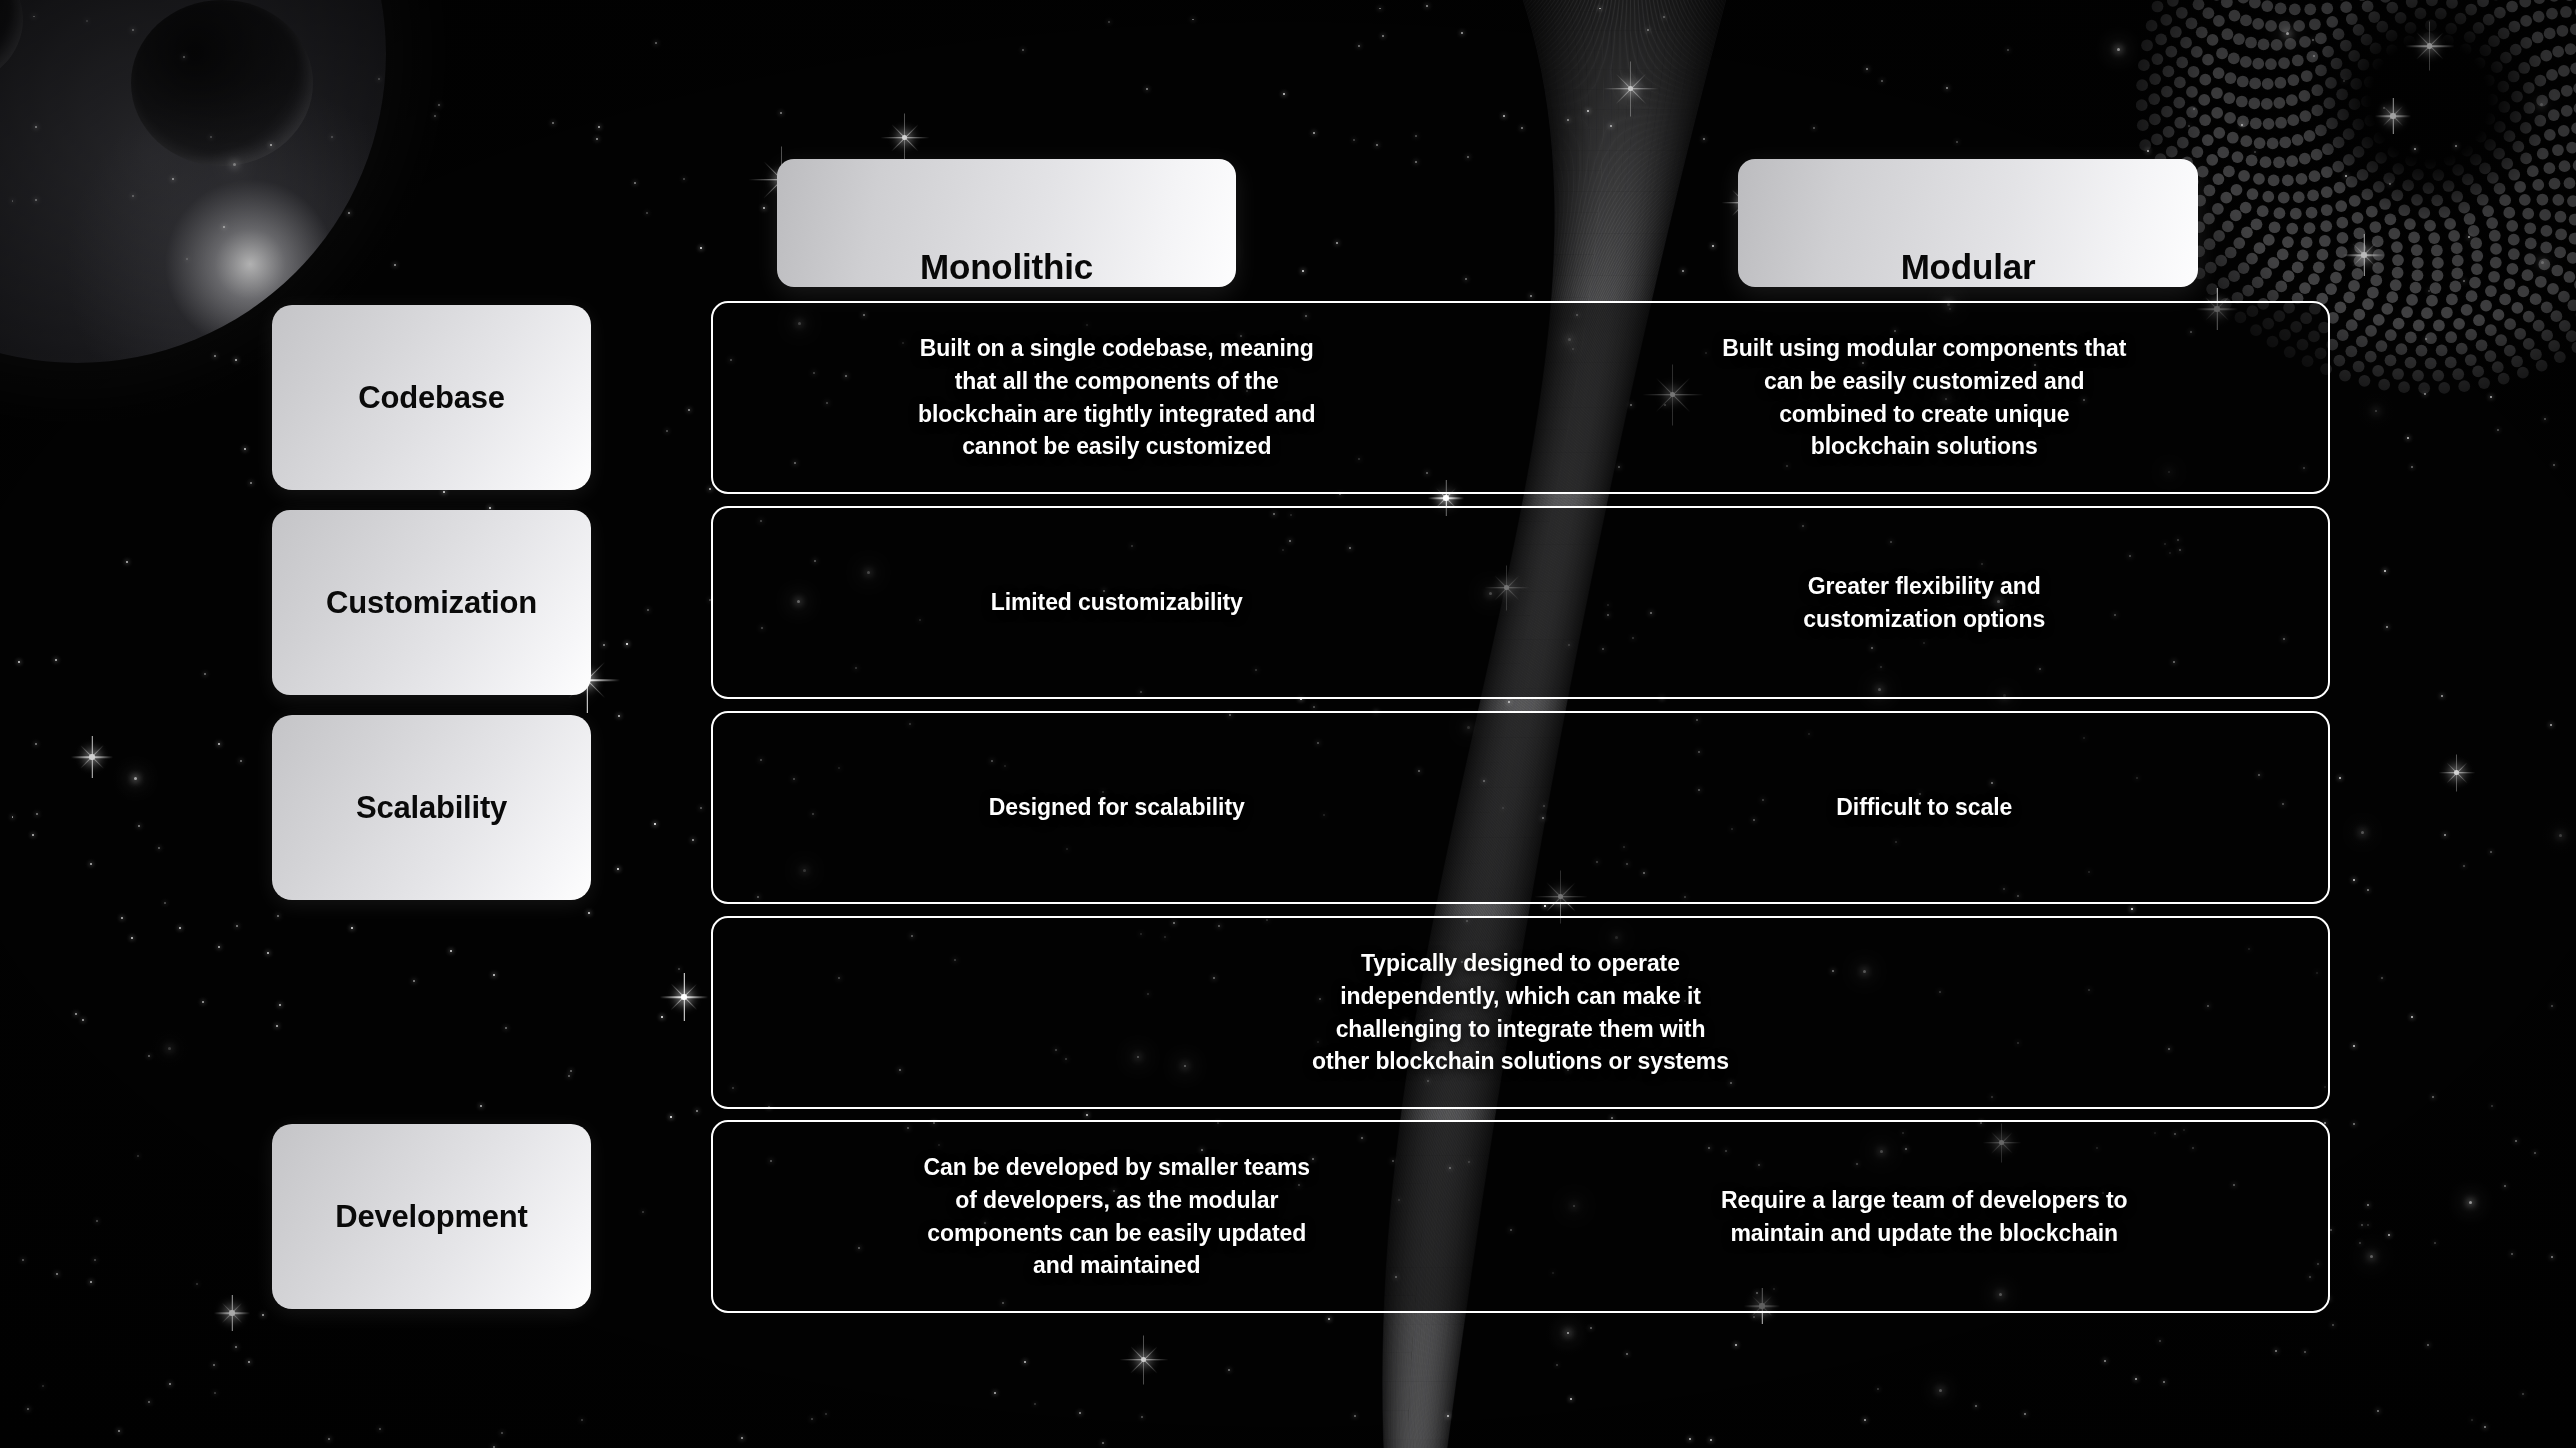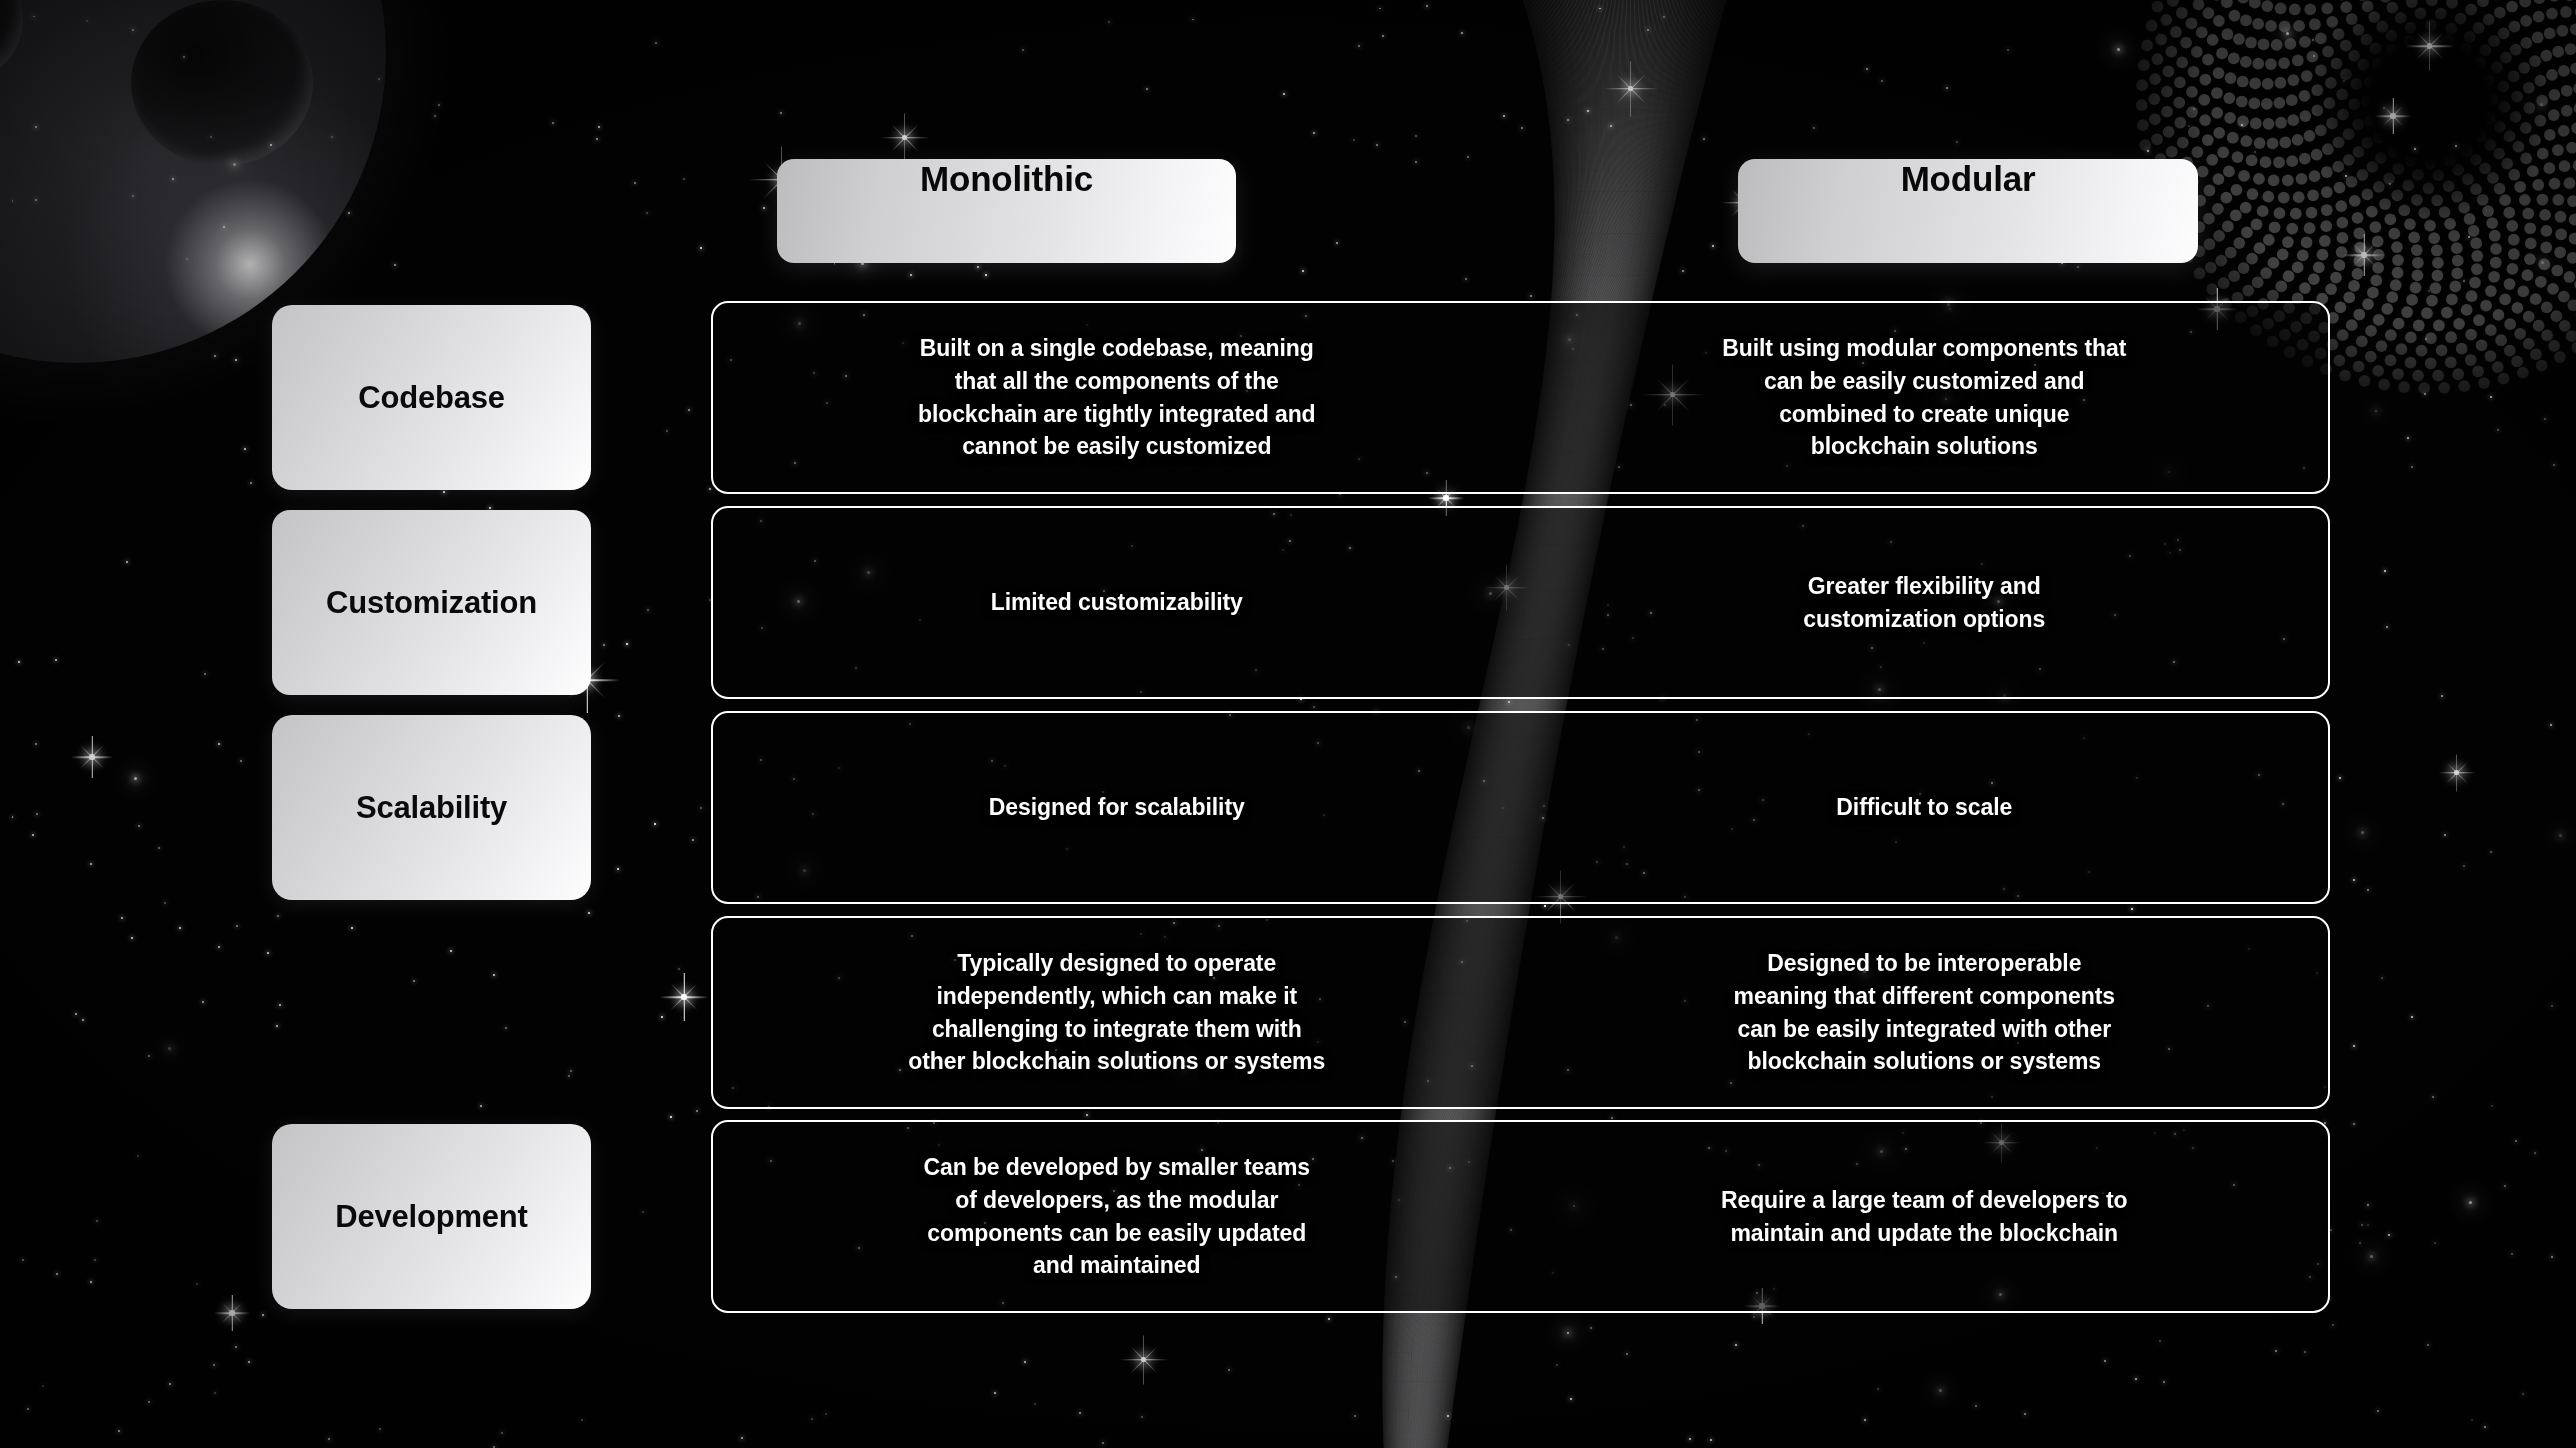--- a/index.html
+++ b/index.html
@@ -82,24 +82,24 @@
   #vignette {
     position:absolute; inset:0;
     background:radial-gradient(ellipse 78% 72% at 50% 50%, rgba(0,0,0,0) 40%, rgba(0,0,0,.55) 100%);
   }
 
   
   #content { position:absolute; inset:0; z-index:5; }
 
   
   .head-pill {
-    position:absolute; top:159px; height:104px;
+    position:absolute; top:159px; height:128px;
     border-radius:17px;
     background:linear-gradient(100deg,#bcbcbf 0%,#cfcfd2 22%,#e3e3e6 58%,#f4f4f6 84%,#fdfdfe 100%);
-    display:flex; align-items:flex-start; justify-content:center;
+    display:flex; align-items:flex-end; justify-content:center;
     box-shadow:0 6.2px 26px rgba(255,255,255,.10);
   }
   .head-pill span {
     font-size:35px; font-weight:700; color:#080808;
     letter-spacing:-0.2px;
   }
   #head-monolithic { left:777px; width:459px; }
   #head-modular    { left:1738px; width:460px; }
 
   
@@ -2060,26 +2060,20 @@
     </div>
   </div>
 
   <div class="row-box" style="top:916px;height:193px;">
     <div class="cell">
       <p>Typically designed to operate
 independently, which can make it
 challenging to integrate them with
 other blockchain solutions or systems</p>
     </div>
-    <div class="cell">
-      <p>Designed to be interoperable
-meaning that different components
-can be easily integrated with other
-blockchain solutions or systems</p>
-    </div>
   </div>
 
   <div class="row-label" style="top:1124px;height:185px;">
     <span>Development</span>
   </div>
   <div class="row-box" style="top:1120px;height:193px;">
     <div class="cell">
       <p>Can be developed by smaller teams
 of developers, as the modular
 components can be easily updated

